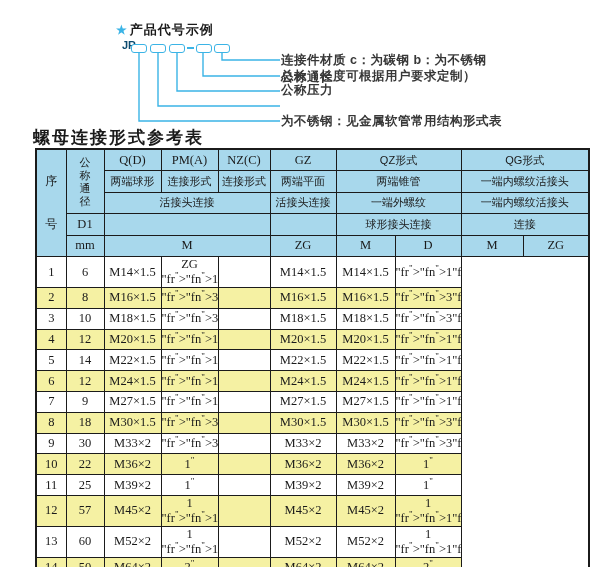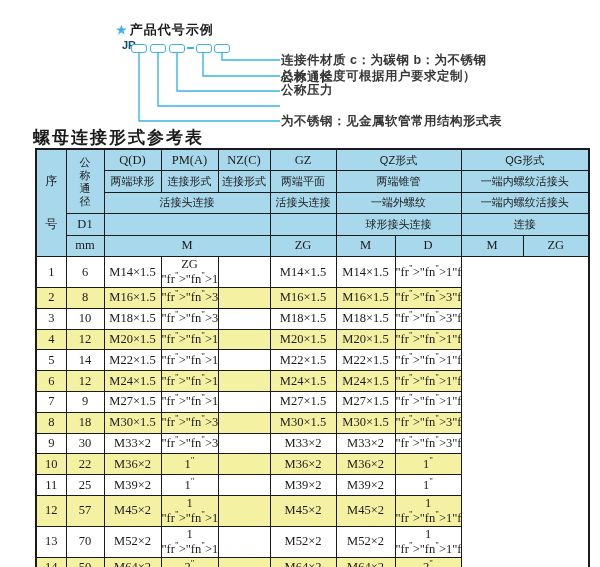--- a/index.html
+++ b/index.html
@@ -264,21 +264,21 @@
           <td>57</td>
           <td>M45×2</td>
           <td>1 <span class="&lt;sup">"fr<sup class="inch">"</sup>&gt;<span class="&lt;sup">"fn<sup class="inch">"</sup>&gt;1</span></span></td>
           <td></td>
           <td>M45×2</td>
           <td>M45×2</td>
           <td>1 <span class="&lt;sup">"fr<sup class="inch">"</sup>&gt;<span class="&lt;sup">"fn<sup class="inch">"</sup>&gt;1</span><span class="&lt;sup">"fd&gt;4</span></span></td>
         </tr>
         <tr>
           <td>13</td>
-          <td>70</td>
+          <td>60</td>
           <td>M52×2</td>
           <td>1 <span class="&lt;sup">"fr<sup class="inch">"</sup>&gt;<span class="&lt;sup">"fn<sup class="inch">"</sup>&gt;1</span></span></td>
           <td></td>
           <td>M52×2</td>
           <td>M52×2</td>
           <td>1 <span class="&lt;sup">"fr<sup class="inch">"</sup>&gt;<span class="&lt;sup">"fn<sup class="inch">"</sup>&gt;1</span><span class="&lt;sup">"fd&gt;2</span></span></td>
         </tr>
         <tr class="alt">
           <td>14</td>
           <td>50</td>

